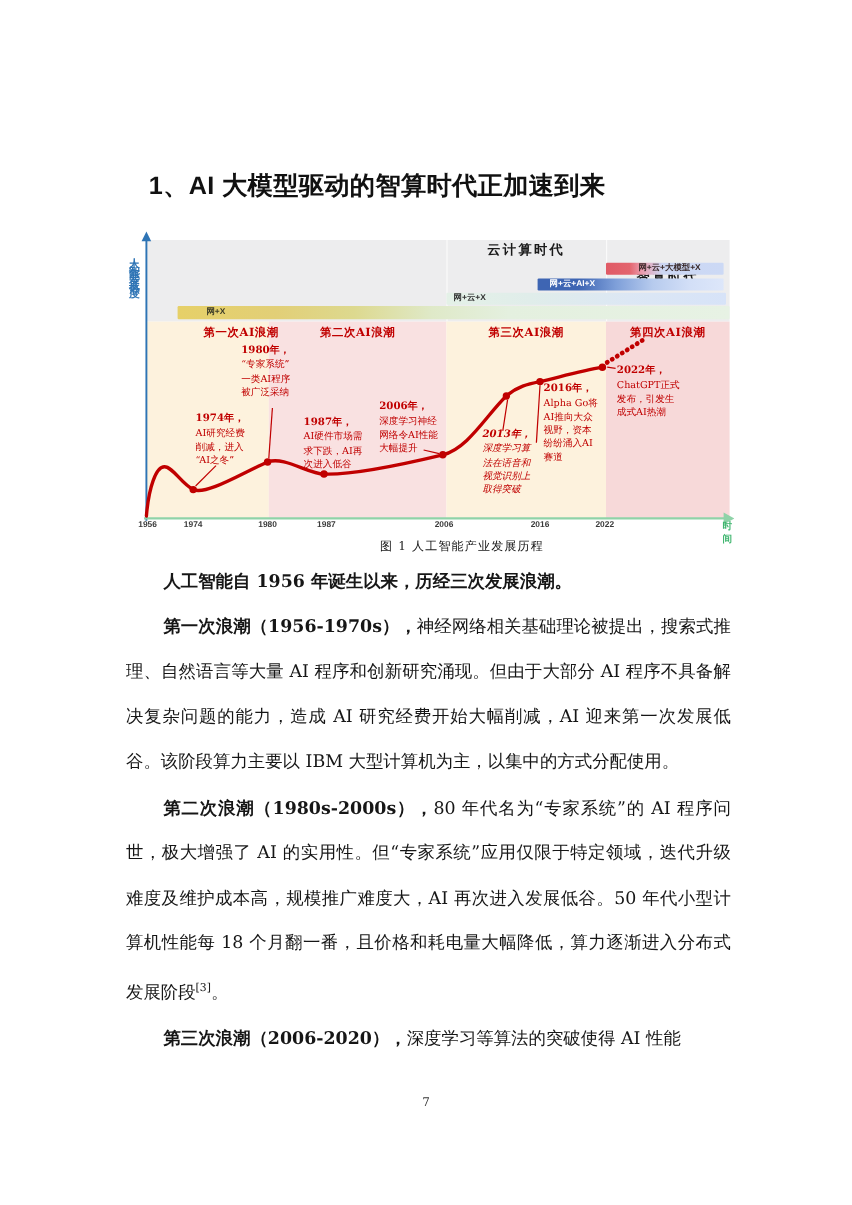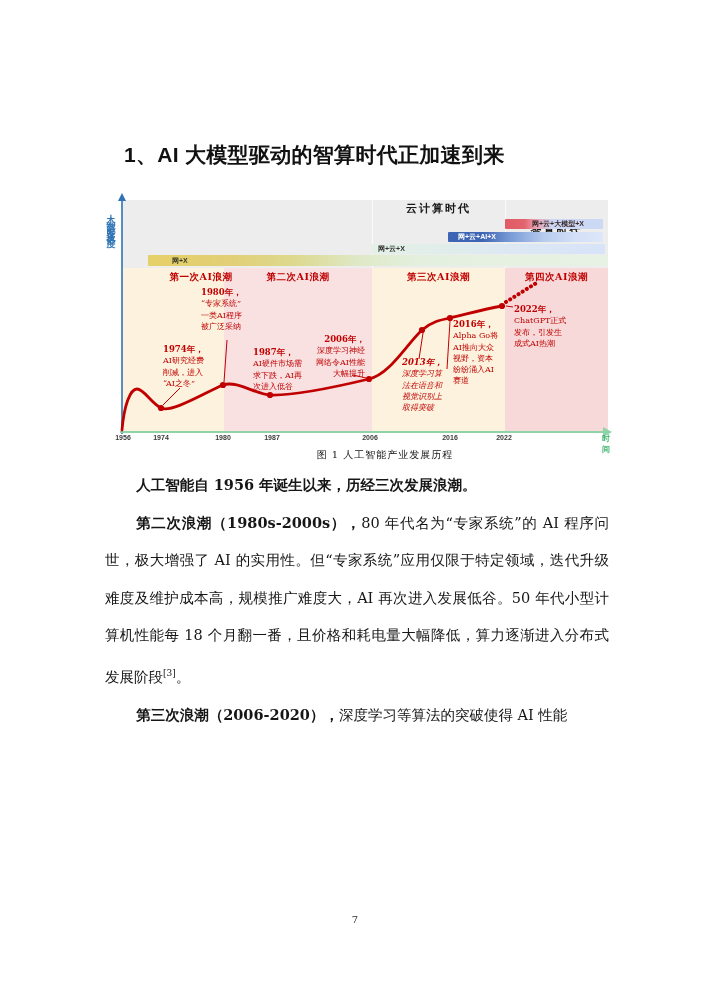--- a/index.html
+++ b/index.html
@@ -130,21 +130,21 @@
       <div>“专家系统”</div>
       <div>一类AI程序</div>
       <div>被广泛采纳</div>
     </div>
     <div class="anno" style="left:153px;top:155px;">
       <div class="yr">1987年，</div>
       <div>AI硬件市场需</div>
       <div>求下跌，AI再</div>
       <div>次进入低谷</div>
     </div>
-    <div class="anno" style="left:216px;top:142px;text-align:right;">
+    <div class="anno" style="left:216px;top:142px;">
       <div class="yr">2006年，</div>
       <div>深度学习神经</div>
       <div>网络令AI性能</div>
       <div>大幅提升</div>
     </div>
     <div class="anno" style="left:302px;top:165px;font-style:italic;">
       <div class="yr">2013年，</div>
       <div>深度学习算</div>
       <div>法在语音和</div>
       <div>视觉识别上</div>
@@ -173,18 +173,19 @@
     <span class="tick" style="left:270px;">2006</span>
     <span class="tick" style="left:350px;">2016</span>
     <span class="tick" style="left:404px;">2022</span>
     <span class="time-label">时间</span>
   </div>
 
   <div class="caption">图 1 人工智能产业发展历程</div>
 
   <div class="body-text">
     <p class="para bold-para"><span>人工智能自 1956 年诞生以来，历经三次发展浪潮。</span></p>
+    <p class="para"><span class="lead">第一次浪潮（1956-1970s），</span><span>神经网络相关基础理论被提出，搜索式推理、自然语言等大量 AI 程序和创新研究涌现。但由于大部分 AI 程序不具备解决复杂问题的能力，造成 AI 研究经费开始大幅削减，AI 迎来第一次发展低谷。该阶段算力主要以 IBM 大型计算机为主，以集中的方式分配使用。</span></p>
     <p class="para"><span class="lead">第二次浪潮（1980s-2000s），</span><span>80 年代名为“专家系统”的 AI 程序问世，极大增强了 AI 的实用性。但“专家系统”应用仅限于特定领域，迭代升级难度及维护成本高，规模推广难度大，AI 再次进入发展低谷。50 年代小型计算机性能每 18 个月翻一番，且价格和耗电量大幅降低，算力逐渐进入分布式发展阶段</span><sup class="ref">[3]</sup><span>。</span></p>
     <p class="para"><span class="lead">第三次浪潮（2006-2020），</span><span>深度学习等算法的突破使得 AI 性能</span></p>
   </div>
 
   <div class="footer">7</div>
 </div>
 
 </body></html>

